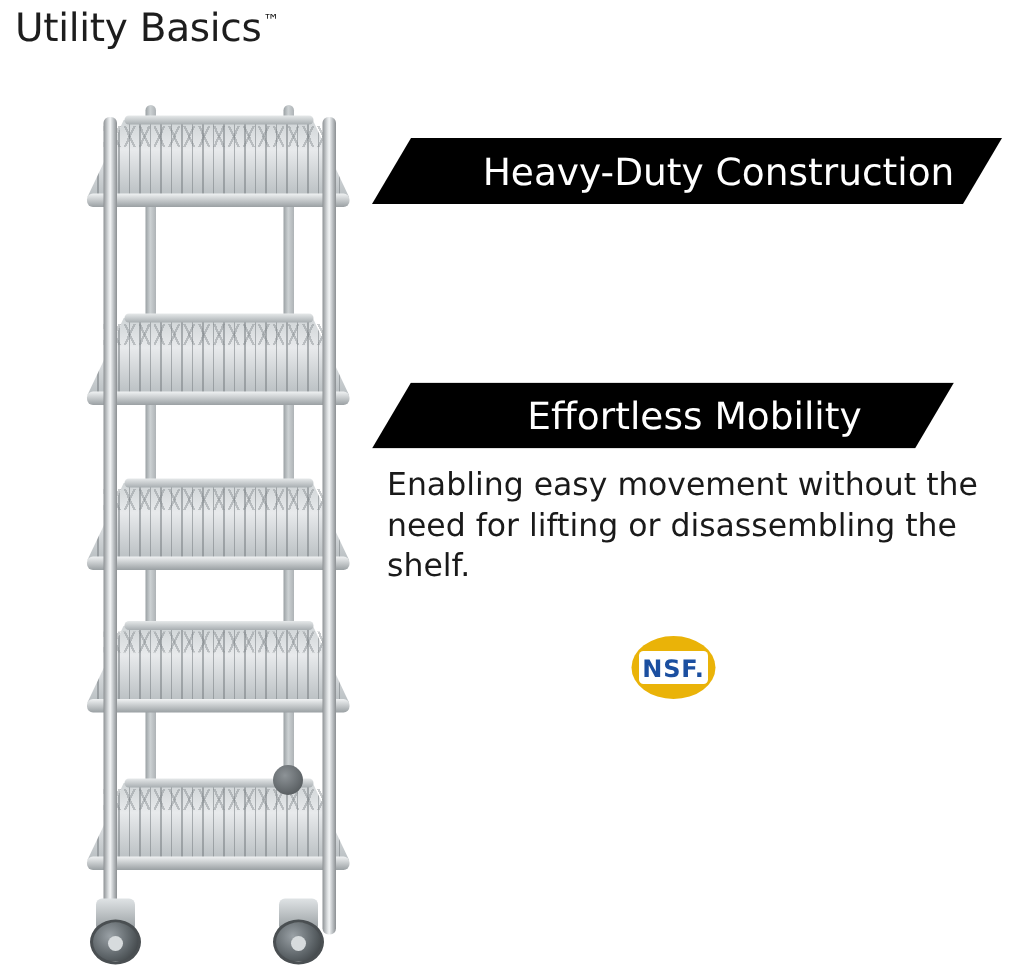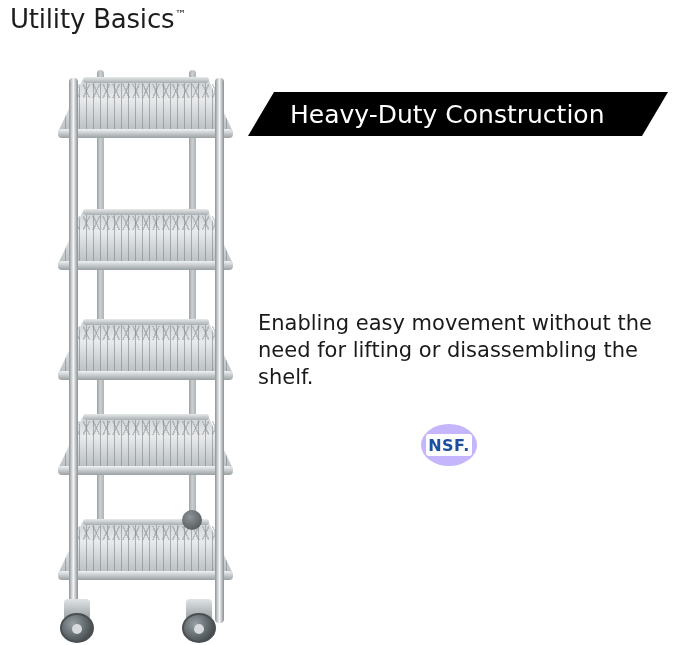--- a/index.html
+++ b/index.html
@@ -162,20 +162,21 @@
   .feature-banner {
     position: absolute;
     height: 44px;
     background: #000000;
     color: #ffffff;
     display: flex;
     align-items: center;
     clip-path: polygon(26px 0, 100% 0, calc(100% - 26px) 100%, 0% 100%);
     padding-left: 42px;
     box-sizing: border-box;
+    justify-content: center;
   }
   .feature-banner span {
     font-size: 25px;
     font-family: "DejaVu Sans", sans-serif;
     white-space: nowrap;
   }
   .banner1 { left: 248px; top: 92px; width: 420px; }
   .banner2 { left: 248px; top: 255px; width: 388px; }
 
   .feature-body {
@@ -189,21 +190,21 @@
   .body2 { left: 258px; top: 310px; width: 400px; }
   .body3 { left: 258px; top: 510px; width: 410px; }
 
   
   .nsf {
     position: absolute;
     left: 421px;
     top: 424px;
     width: 56px;
     height: 42px;
-    background: #c4b5fd;
+    background: #eab308;
     border-radius: 50% / 50%;
     display: flex;
     align-items: center;
     justify-content: center;
   }
   .nsf .inner {
     width: 46px;
     height: 22px;
     background: #ffffff;
     border-radius: 3px;
@@ -288,20 +289,23 @@
       <div class="bracket"></div>
       <div class="wheel"></div>
       <div class="hub"></div>
     </div>
   </div>
 
   <div class="feature-banner banner1">
     <span>Heavy-Duty Construction</span>
   </div>
 
+  <div class="feature-banner banner2">
+    <span>Effortless Mobility</span>
+  </div>
   <div class="feature-body body2">Enabling easy movement without the need for lifting or disassembling the shelf.</div>
 
   <div class="nsf">
     <div class="inner">
       <span>NSF.</span>
     </div>
   </div>
 
 </div>
 

